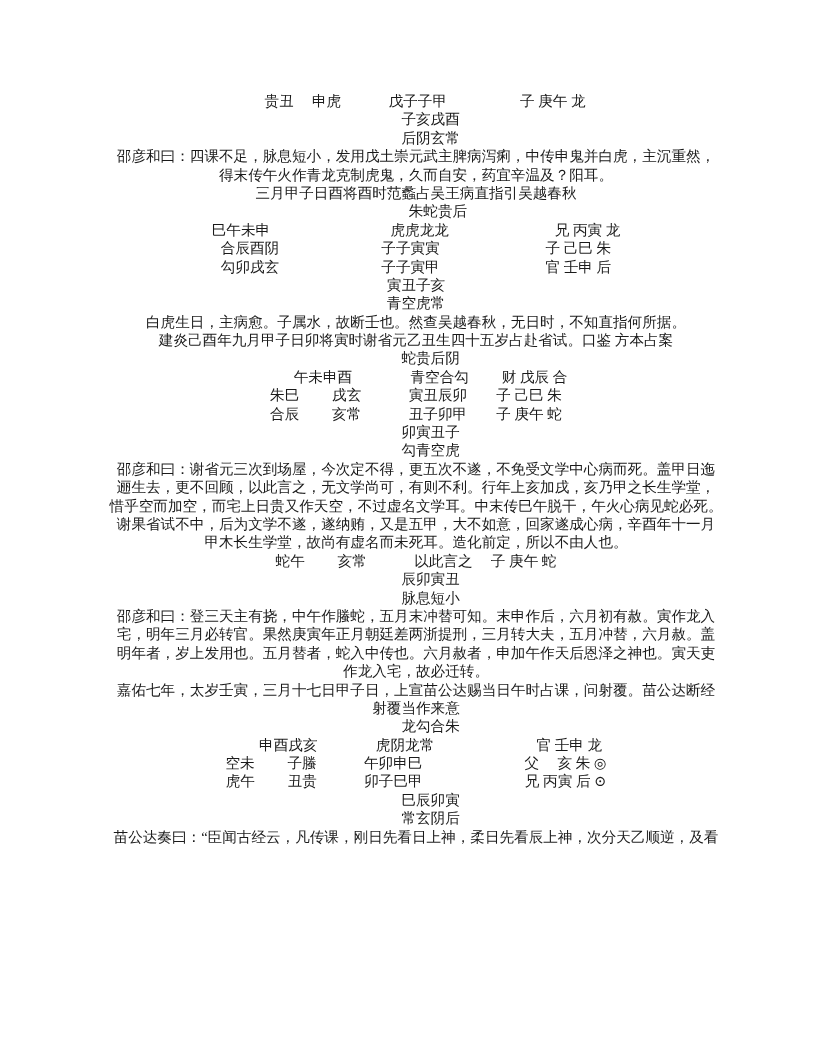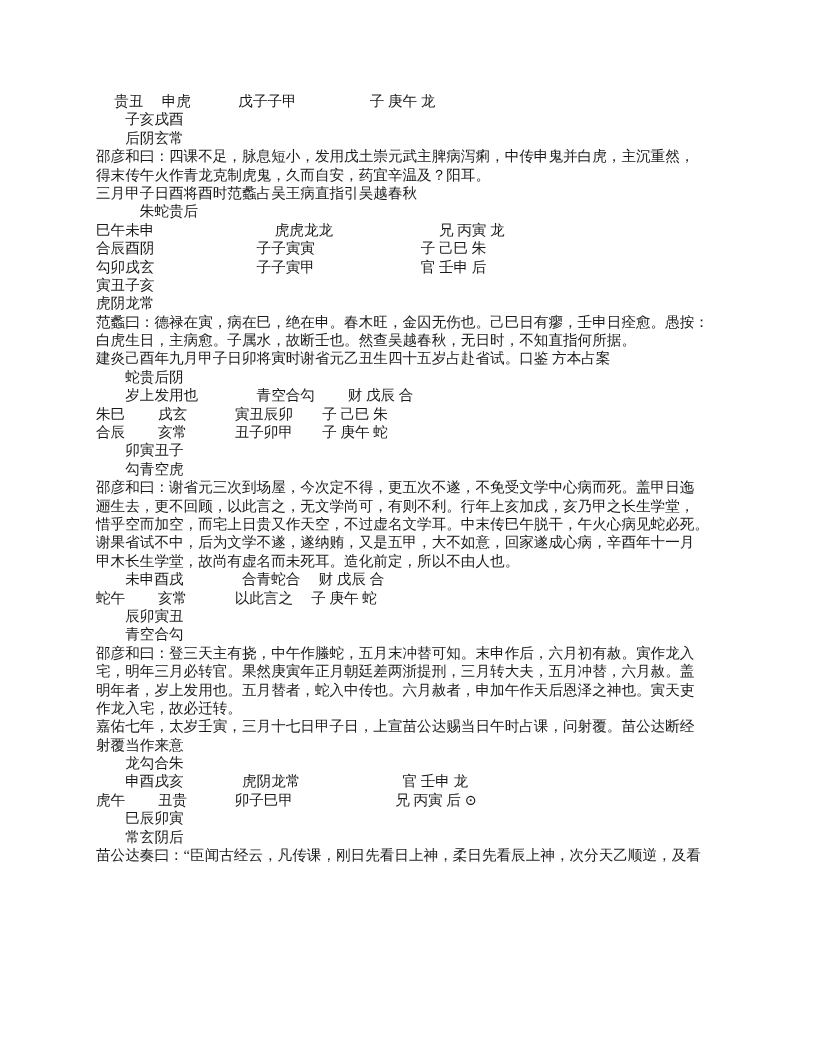--- a/index.html
+++ b/index.html
@@ -21,63 +21,63 @@
     top: 92px;
     width: 640px;
   }
   .line {
     white-space: pre;
     font-size: 14.6px;
     line-height: 18.4px;
     height: 18.4px;
     color: #1a1a1a;
     letter-spacing: 0;
+    text-align: center;
   }
 </style>
 </head>
 <body>
 
 <div class="page">
   <div class="textblock">
       <div class="line">　 贵丑　 申虎　　　 戊子子甲　　　　　子 庚午 龙</div>
       <div class="line">　　子亥戌酉</div>
       <div class="line">　　后阴玄常</div>
       <div class="line">邵彦和曰：四课不足，脉息短小，发用戊土崇元武主脾病泻痢，中传申鬼并白虎，主沉重然，</div>
       <div class="line">得末传午火作青龙克制虎鬼，久而自安，药宜辛温及？阳耳。</div>
       <div class="line">三月甲子日酉将酉时范蠡占吴王病直指引吴越春秋</div>
       <div class="line">　　　朱蛇贵后</div>
       <div class="line">巳午未申　　　　　　　　 虎虎龙龙　　　　　　　 兄 丙寅 龙</div>
       <div class="line">合辰酉阴　　　　　　　子子寅寅　　　　　　　 子 己巳 朱</div>
       <div class="line">勾卯戌玄　　　　　　　子子寅甲　　　　　　　 官 壬申 后</div>
       <div class="line">寅丑子亥</div>
-      <div class="line">虎阴龙常</div>
-      <div class="line">范蠡曰：德禄在寅，病在巳，绝在申。春木旺，金囚无伤也。己巳日有瘳，壬申日痊愈。愚按：</div>
+      <div class="line">青空虎常</div>
       <div class="line">白虎生日，主病愈。子属水，故断壬也。然查吴越春秋，无日时，不知直指何所据。</div>
       <div class="line">建炎己酉年九月甲子日卯将寅时谢省元乙丑生四十五岁占赴省试。口鉴 方本占案</div>
       <div class="line">　　蛇贵后阴</div>
-      <div class="line">　　岁上发用也　　　　青空合勾　　 财 戊辰 合</div>
+      <div class="line">　　午未申酉　　　　青空合勾　　 财 戊辰 合</div>
       <div class="line">朱巳　　 戌玄　　　 寅丑辰卯　　子 己巳 朱</div>
       <div class="line">合辰　　 亥常　　　 丑子卯甲　　子 庚午 蛇</div>
       <div class="line">　　卯寅丑子</div>
       <div class="line">　　勾青空虎</div>
       <div class="line">邵彦和曰：谢省元三次到场屋，今次定不得，更五次不遂，不免受文学中心病而死。盖甲日迤</div>
       <div class="line">逦生去，更不回顾，以此言之，无文学尚可，有则不利。行年上亥加戌，亥乃甲之长生学堂，</div>
       <div class="line">惜乎空而加空，而宅上日贵又作天空，不过虚名文学耳。中末传巳午脱干，午火心病见蛇必死。</div>
       <div class="line">谢果省试不中，后为文学不遂，遂纳贿，又是五甲，大不如意，回家遂成心病，辛酉年十一月</div>
       <div class="line">甲木长生学堂，故尚有虚名而未死耳。造化前定，所以不由人也。</div>
-      <div class="line">　　未申酉戌　　　　合青蛇合　 财 戊辰 合</div>
       <div class="line">蛇午　　 亥常　　　 以此言之　 子 庚午 蛇</div>
       <div class="line">　　辰卯寅丑</div>
-      <div class="line">　　青空合勾</div>
+      <div class="line">　　脉息短小</div>
       <div class="line">邵彦和曰：登三天主有挠，中午作螣蛇，五月末冲替可知。末申作后，六月初有赦。寅作龙入</div>
       <div class="line">宅，明年三月必转官。果然庚寅年正月朝廷差两浙提刑，三月转大夫，五月冲替，六月赦。盖</div>
       <div class="line">明年者，岁上发用也。五月替者，蛇入中传也。六月赦者，申加午作天后恩泽之神也。寅天吏</div>
       <div class="line">作龙入宅，故必迁转。</div>
       <div class="line">嘉佑七年，太岁壬寅，三月十七日甲子日，上宣苗公达赐当日午时占课，问射覆。苗公达断经</div>
       <div class="line">射覆当作来意</div>
       <div class="line">　　龙勾合朱</div>
       <div class="line">　　申酉戌亥　　　　虎阴龙常　　　　　　　官 壬申 龙</div>
+      <div class="line">空未　　 子螣　　　 午卯申巳　　　　　　　父　 亥 朱 ◎</div>
       <div class="line">虎午　　 丑贵　　　 卯子巳甲　　　　　　　兄 丙寅 后 ⊙</div>
       <div class="line">　　巳辰卯寅</div>
       <div class="line">　　常玄阴后</div>
       <div class="line">苗公达奏曰：“臣闻古经云，凡传课，刚日先看日上神，柔日先看辰上神，次分天乙顺逆，及看</div>
     </div>
 </div>
 
 </body></html>

